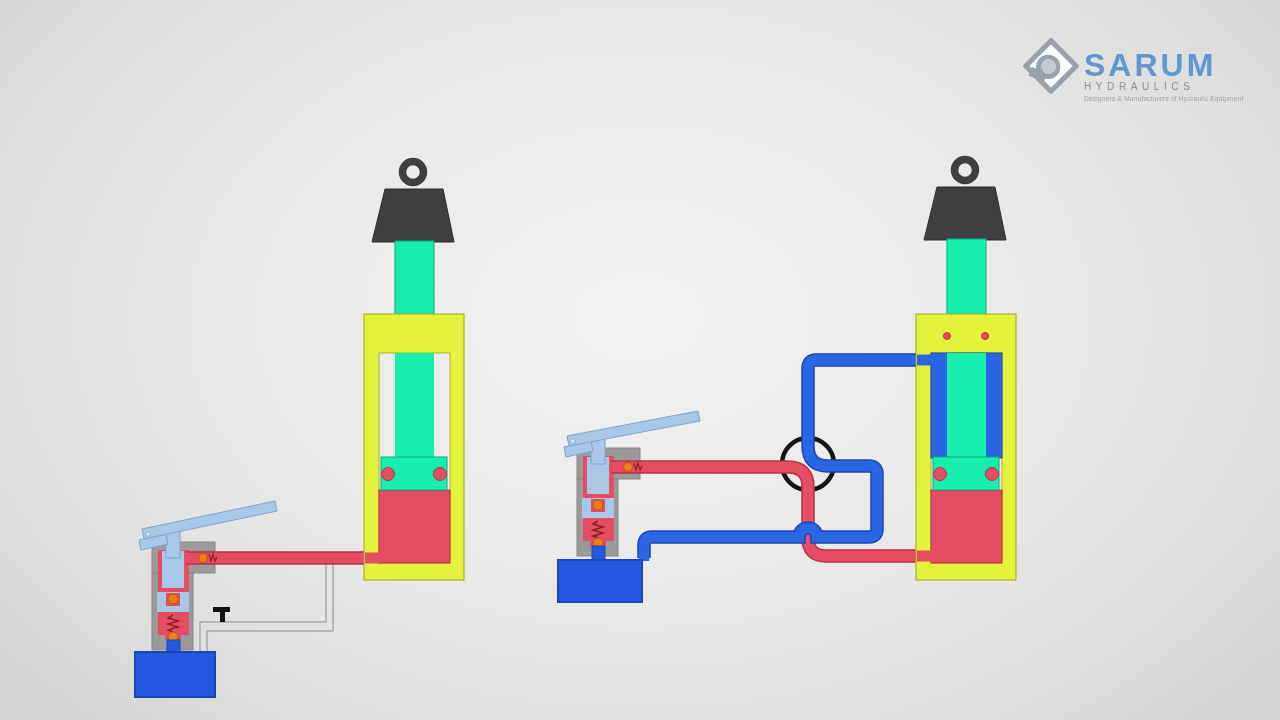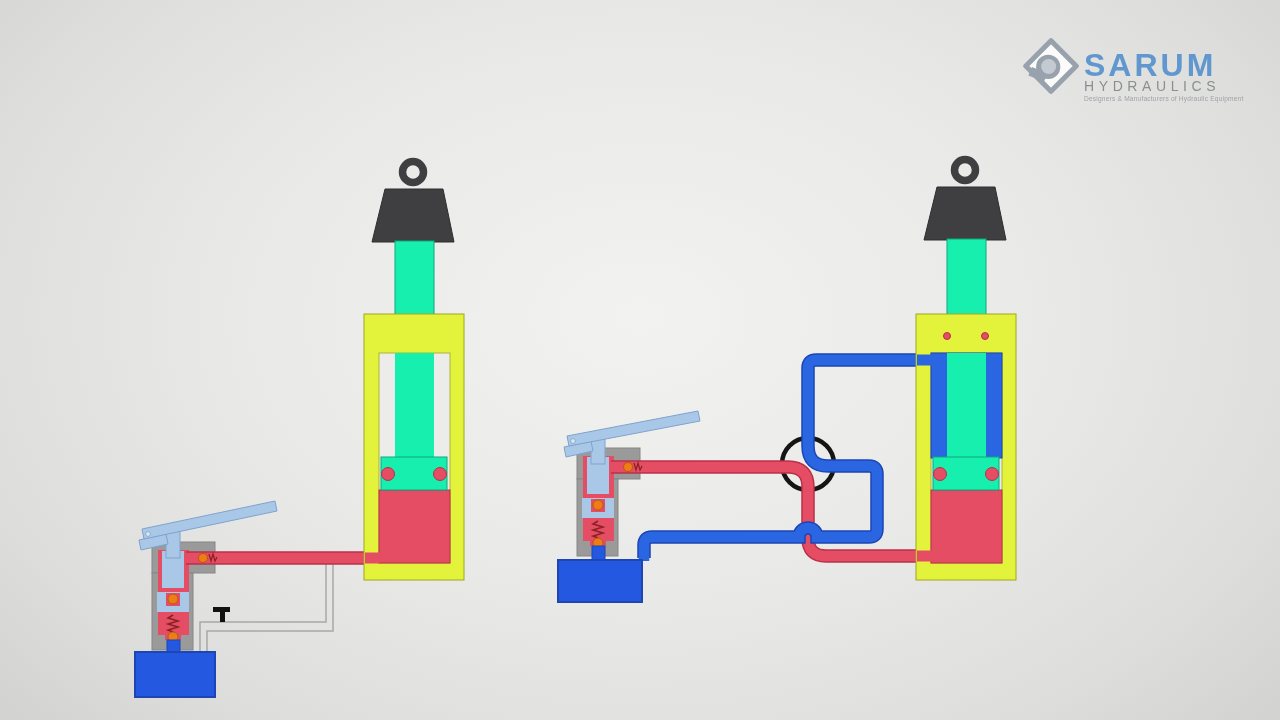--- a/index.html
+++ b/index.html
@@ -6,21 +6,21 @@
   .stage{
     position:relative;width:1280px;height:720px;overflow:hidden;
     background:radial-gradient(ellipse 900px 620px at 50% 44%, #f2f2f1 0%, #e9e9e8 45%, #dededd 75%, #d0d0cf 100%);
     font-family:"Liberation Sans", sans-serif;
   }
   .schematic{position:absolute;left:0;top:0;}
   .logo{position:absolute;left:1022px;top:38px;width:230px;display:flex;align-items:flex-start;}
   .logo-mark{flex:0 0 auto;margin-right:4px;}
   .logo-text{display:flex;flex-direction:column;padding-top:14px;}
   .logo-name{font-size:32px;font-weight:bold;letter-spacing:3px;line-height:26px;color:var(--c-logo_blue);}
-  .logo-sub{font-size:14px;font-weight:400;letter-spacing:4.6px;line-height:13px;margin-top:2px;color:var(--c-logo_gray);}
+  .logo-sub{font-size:10px;font-weight:400;letter-spacing:4.6px;line-height:13px;margin-top:2px;color:var(--c-logo_gray);}
   .logo-tag{font-size:6.6px;letter-spacing:0.2px;line-height:8px;margin-top:2px;color:var(--c-logo_tag);white-space:nowrap;}
 </style>
 </head>
 <body>
 
 <div class="stage">
 
   <svg class="schematic" width="1280" height="720" viewBox="0 0 1280 720">
 
     <defs>

